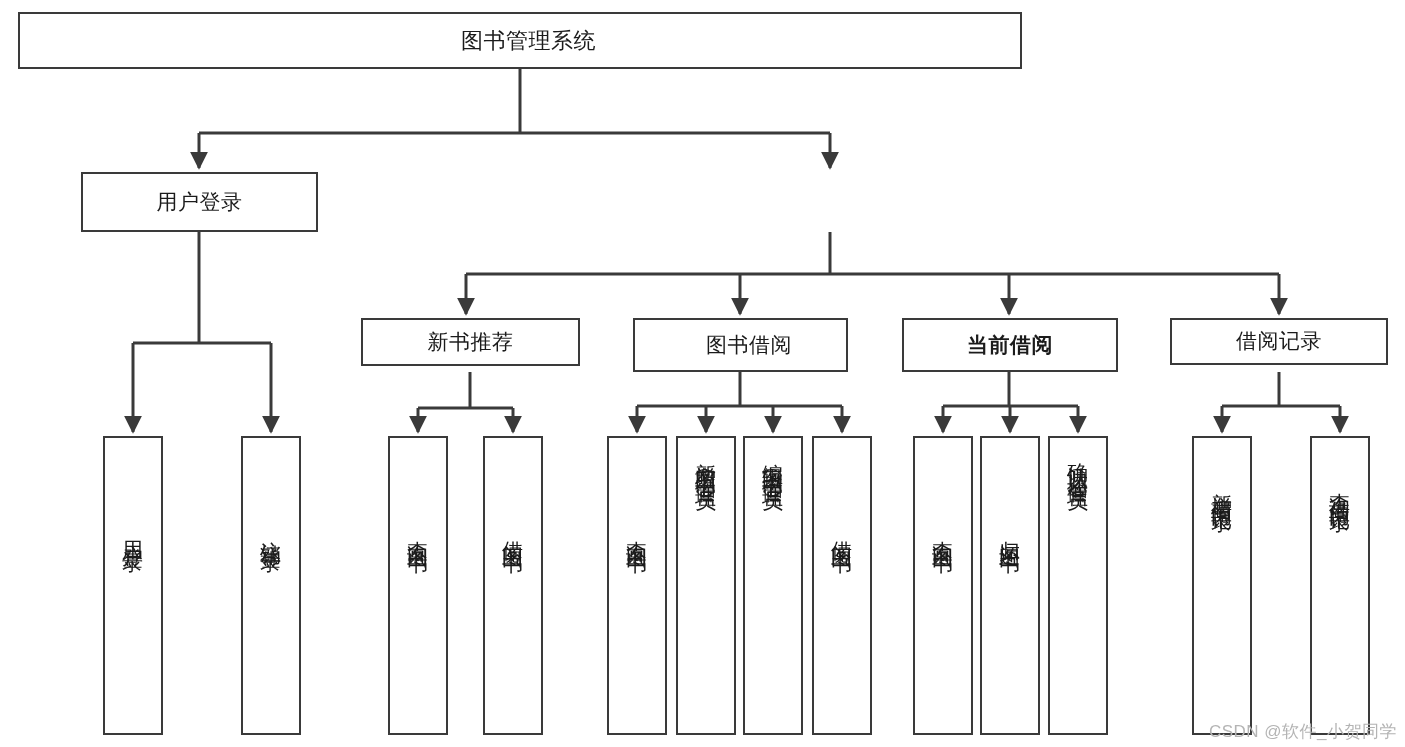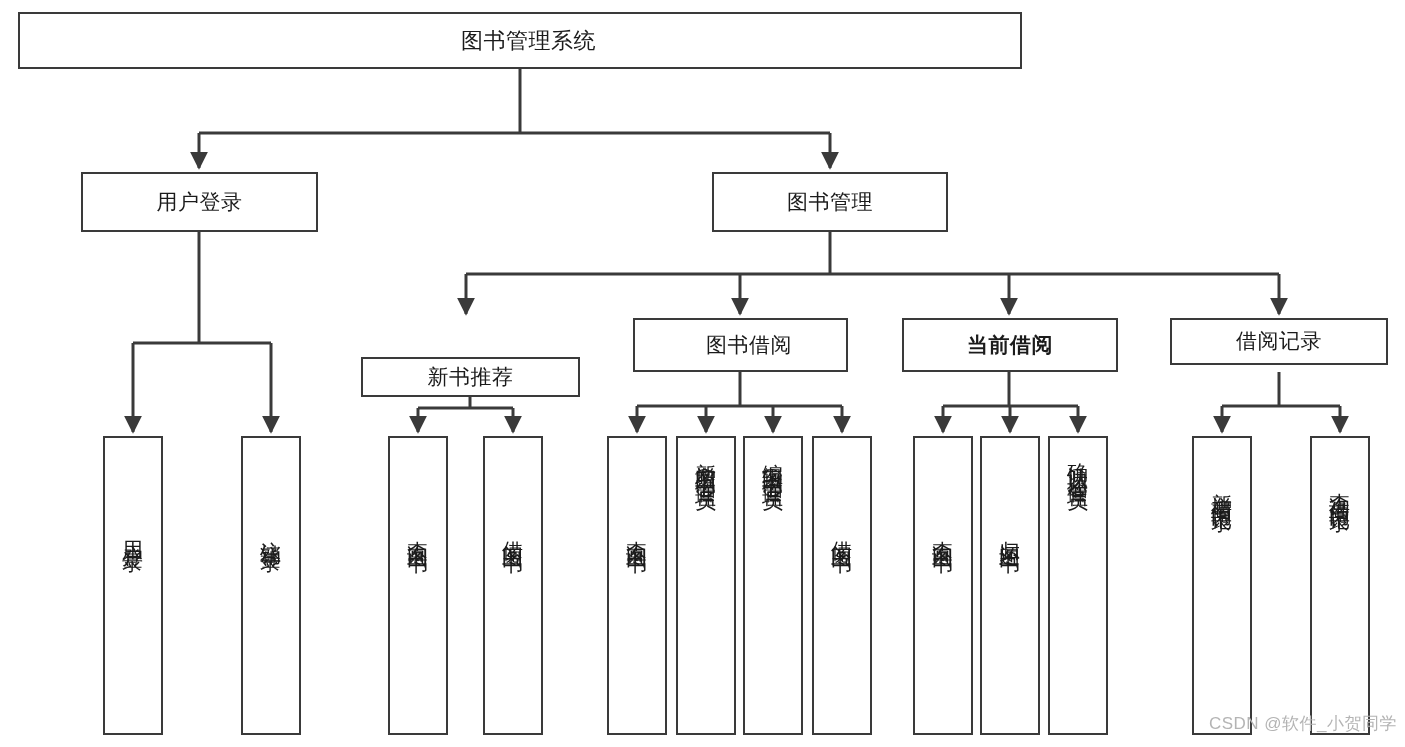--- a/index.html
+++ b/index.html
@@ -59,21 +59,21 @@
     letter-spacing: 4px;
     line-height: 1;
     white-space: nowrap;
   }
   .node.root .label {
     font-size: 22px;
   }
   #watermark {
     position: absolute;
     right: 8px;
-    bottom: 12px;
+    bottom: 4px;
     font-size: 17px;
     color: #b4b4b4;
     letter-spacing: 0.5px;
     z-index: 5;
     white-space: nowrap;
   }
 </style>
 </head>
 <body>
 
@@ -131,25 +131,22 @@
   </svg>
 
   <div class="node horizontal root" style="left:18px; top:12px; width:1004px; height:57px;padding-left:17px;">
     <span class="label">图书管理系统</span>
   </div>
 
   <div class="node horizontal" style="left:81px; top:172px; width:237px; height:60px;">
     <span class="label">用户登录</span>
   </div>
 
-  <div class="node horizontal" style="left:712px; top:172px; width:236px; height:60px;">
-    <span class="label">图书管理</span>
-  </div>
-
-  <div class="node horizontal" style="left:361px; top:318px; width:219px; height:40px;margin-top:39px;">
+
+  <div class="node horizontal" style="left:361px; top:318px; width:219px; height:48px;">
     <span class="label">新书推荐</span>
   </div>
 
   <div class="node horizontal" style="left:633px; top:318px; width:215px; height:54px;padding-left:17px;">
     <span class="label">图书借阅</span>
   </div>
 
   <div class="node horizontal" style="left:902px; top:318px; width:216px; height:54px;font-weight:bold;">
     <span class="label">当前借阅</span>
   </div>

